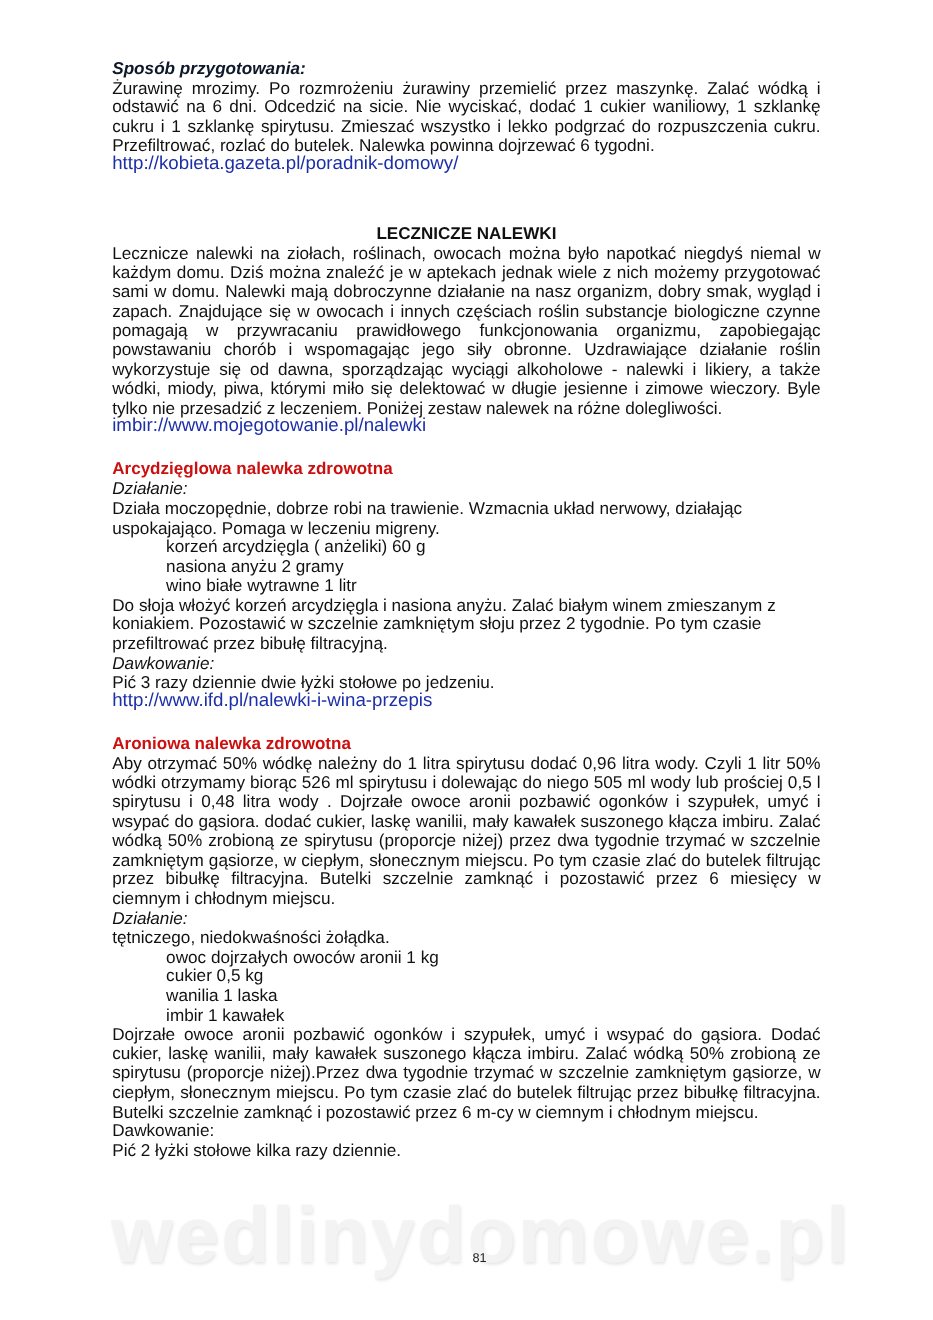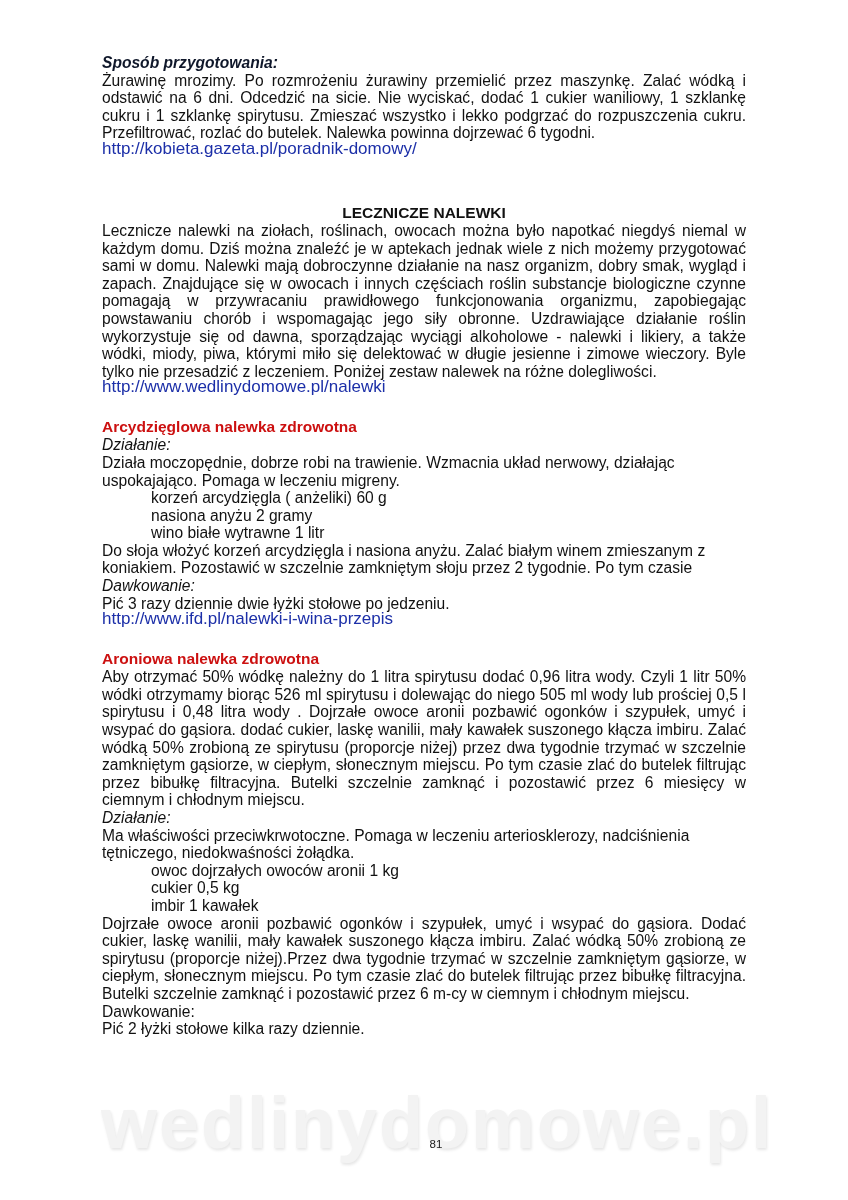--- a/index.html
+++ b/index.html
@@ -40,50 +40,51 @@
     <p class="subhead-blue">Sposób przygotowania:</p>
     <p class="just">Żurawinę mrozimy. Po rozmrożeniu żurawiny przemielić przez maszynkę. Zalać wódką i odstawić na 6 dni. Odcedzić na sicie. Nie wyciskać, dodać 1 cukier waniliowy, 1 szklankę cukru i 1 szklankę spirytusu. Zmieszać wszystko i lekko podgrzać do rozpuszczenia cukru. Przefiltrować, rozlać do butelek. Nalewka powinna dojrzewać 6 tygodni.</p>
     <p class="link">http://kobieta.gazeta.pl/poradnik-domowy/</p>
   </section>
 
   <div class="gap-a"></div>
 
   <section>
     <p class="title-black">LECZNICZE NALEWKI</p>
     <p class="just">Lecznicze nalewki na ziołach, roślinach, owocach można było napotkać niegdyś niemal w każdym domu. Dziś można znaleźć je w aptekach jednak wiele z nich możemy przygotować sami w domu. Nalewki mają dobroczynne działanie na nasz organizm, dobry smak, wygląd i zapach. Znajdujące się w owocach i innych częściach roślin substancje biologiczne czynne pomagają w przywracaniu prawidłowego funkcjonowania organizmu, zapobiegając powstawaniu chorób i wspomagając jego siły obronne. Uzdrawiające działanie roślin wykorzystuje się od dawna, sporządzając wyciągi alkoholowe - nalewki i likiery, a także wódki, miody, piwa, którymi miło się delektować w długie jesienne i zimowe wieczory. Byle tylko nie przesadzić z leczeniem. Poniżej zestaw nalewek na różne dolegliwości.</p>
-    <p class="link">http://www.wedlinydomowe.pl/nalewki</p>
+    <p class="link">imbir://www.mojegotowanie.pl/nalewki</p>
   </section>
 
   <div class="gap-a"></div>
 
   <section>
     <p class="title-red">Arcydzięglowa nalewka zdrowotna</p>
     <p class="it">Działanie:</p>
     <p>Działa moczopędnie, dobrze robi na trawienie. Wzmacnia układ nerwowy, działając</p>
     <p>uspokajająco. Pomaga w leczeniu migreny.</p>
     <p class="ing">korzeń arcydzięgla ( anżeliki) 60 g</p>
     <p class="ing">nasiona anyżu 2 gramy</p>
     <p class="ing">wino białe wytrawne 1 litr</p>
     <p>Do słoja włożyć korzeń arcydzięgla i nasiona anyżu. Zalać białym winem zmieszanym z</p>
     <p>koniakiem. Pozostawić w szczelnie zamkniętym słoju przez 2 tygodnie. Po tym czasie</p>
+    <p>przefiltrować przez bibułę filtracyjną.</p>
     <p class="it">Dawkowanie:</p>
     <p>Pić 3 razy dziennie dwie łyżki stołowe po jedzeniu.</p>
     <p class="link">http://www.ifd.pl/nalewki-i-wina-przepis</p>
   </section>
 
   <div class="gap-a"></div>
 
   <section>
     <p class="title-red">Aroniowa nalewka zdrowotna</p>
     <p class="just">Aby otrzymać 50% wódkę należny do 1 litra spirytusu dodać 0,96 litra wody. Czyli 1 litr 50% wódki otrzymamy biorąc 526 ml spirytusu i dolewając do niego 505 ml wody lub prościej 0,5 l spirytusu i 0,48 litra wody . Dojrzałe owoce aronii pozbawić ogonków i szypułek, umyć i wsypać do gąsiora. dodać cukier, laskę wanilii, mały kawałek suszonego kłącza imbiru. Zalać wódką 50% zrobioną ze spirytusu (proporcje niżej) przez dwa tygodnie trzymać w szczelnie zamkniętym gąsiorze, w ciepłym, słonecznym miejscu. Po tym czasie zlać do butelek filtrując przez bibułkę filtracyjna. Butelki szczelnie zamknąć i pozostawić przez 6 miesięcy w ciemnym i chłodnym miejscu.</p>
     <p class="it">Działanie:</p>
-    <p>Ma właściwości przeciwkrwotoczne. Pomaga w leczeniu arteriosklerozy, nadciśnienia</p>
     <p>tętniczego, niedokwaśności żołądka.</p>
     <p class="ing">owoc dojrzałych owoców aronii 1 kg</p>
     <p class="ing">cukier 0,5 kg</p>
+    <p class="ing">wanilia 1 laska</p>
     <p class="ing">imbir 1 kawałek</p>
     <p class="just">Dojrzałe owoce aronii pozbawić ogonków i szypułek, umyć i wsypać do gąsiora. Dodać cukier, laskę wanilii, mały kawałek suszonego kłącza imbiru. Zalać wódką 50% zrobioną ze spirytusu (proporcje niżej).Przez dwa tygodnie trzymać w szczelnie zamkniętym gąsiorze, w ciepłym, słonecznym miejscu. Po tym czasie zlać do butelek filtrując przez bibułkę filtracyjna. Butelki szczelnie zamknąć i pozostawić przez 6 m-cy w ciemnym i chłodnym miejscu.</p>
     <p>Dawkowanie:</p>
     <p>Pić 2 łyżki stołowe kilka razy dziennie.</p>
   </section>
 </div>
 
 <div class="pagenum">81</div>
 
 </body></html>

